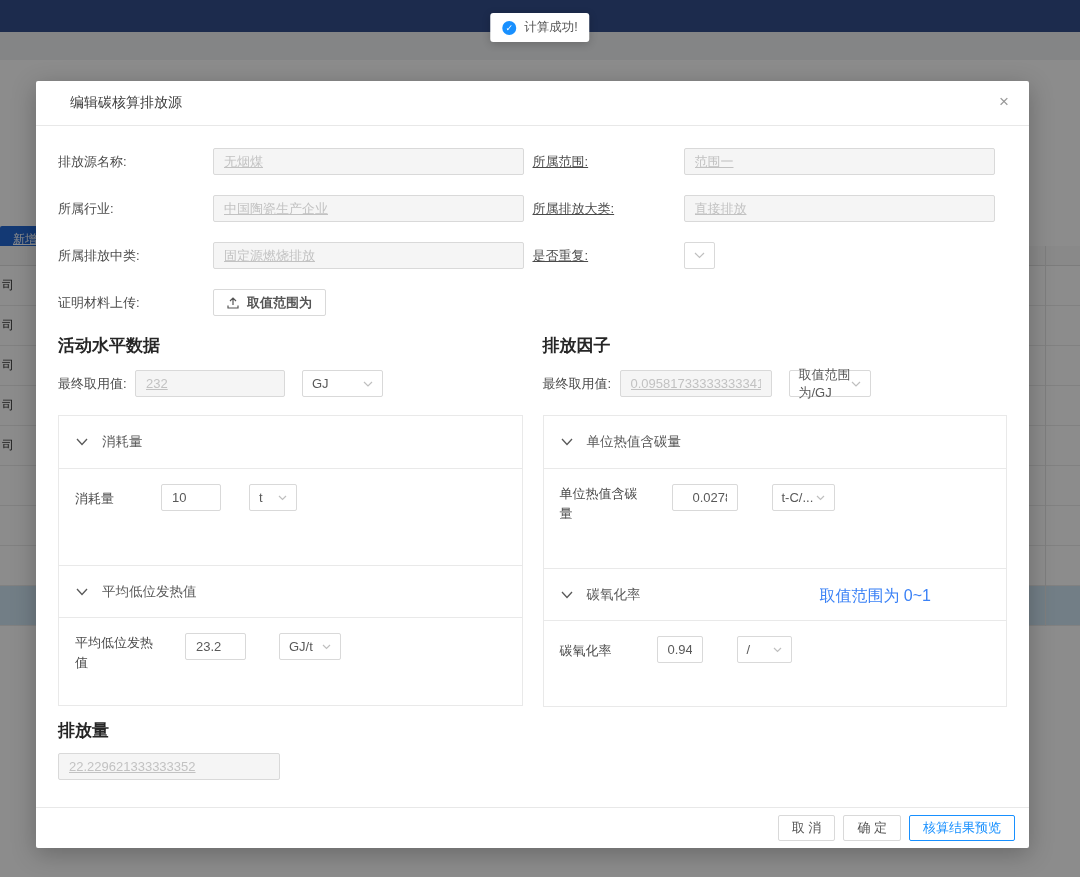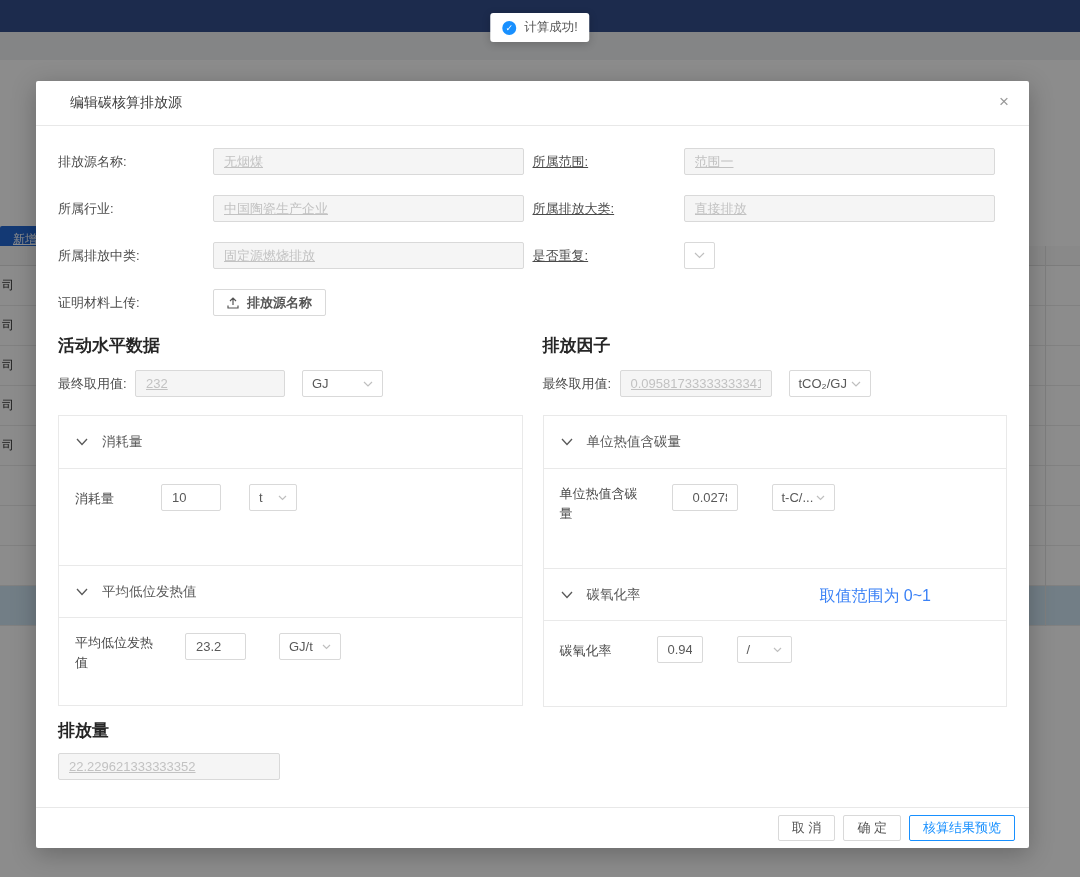--- a/index.html
+++ b/index.html
@@ -173,21 +173,21 @@
 
     <div class="form-row" style="margin-bottom:18px;">
       <div class="form-item">
         <span class="form-label">证明材料上传:</span>
         <button class="upload-btn">
           <span style="display:flex;align-items:center;">
             <svg width="12" height="12" viewBox="0 0 12 12" fill="none" stroke="#555" stroke-width="1.2">
                 <path d="M6 8 V1.5 M3 4 L6 1 L9 4 M1 8.5 V11 H11 V8.5"></path>
               </svg>
           </span>
-          <span>排放源名称</span>
+          <span>取值范围为</span>
         </button>
       </div>
     </div>
 
     <div class="sections">
 
       <div class="section">
         <div class="section-title">活动水平数据</div>
         <div class="final-row">
           <span class="final-label">最终取用值:</span>
@@ -245,21 +245,21 @@
           </div>
         </div>
       </div>
 
       <div class="section">
         <div class="section-title">排放因子</div>
         <div class="final-row">
           <span class="final-label">最终取用值:</span>
           <input class="ipt dis" readonly="" style="width: 152px;" value="0.09581733333333341">
           <div class="selectbox" style="width:82px;margin-left:17px;">
-            <span>tCO₂/GJ</span>
+            <span>取值范围为/GJ</span>
             <span class="chev">
               <svg class="chevron" width="10" height="6" viewBox="0 0 10 6" fill="none" stroke-width="1.2">
                   <path d="M1 1 L5 5 L9 1"></path>
                 </svg>
             </span>
           </div>
         </div>
 
         <div class="collapse">
           <div class="c-header">

